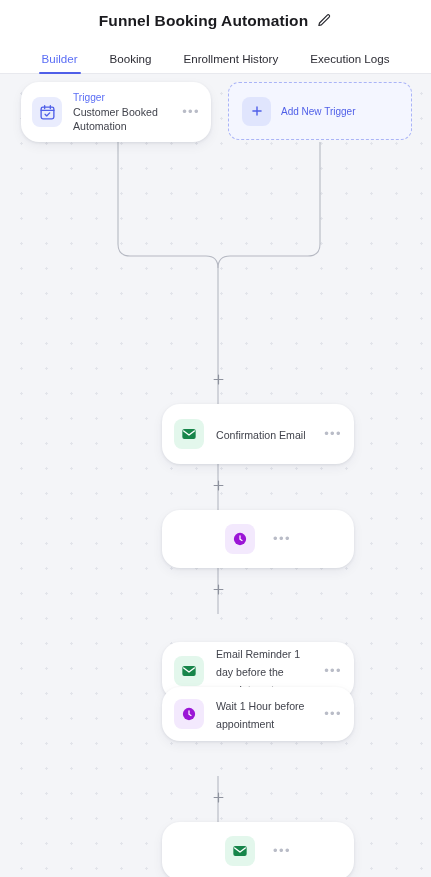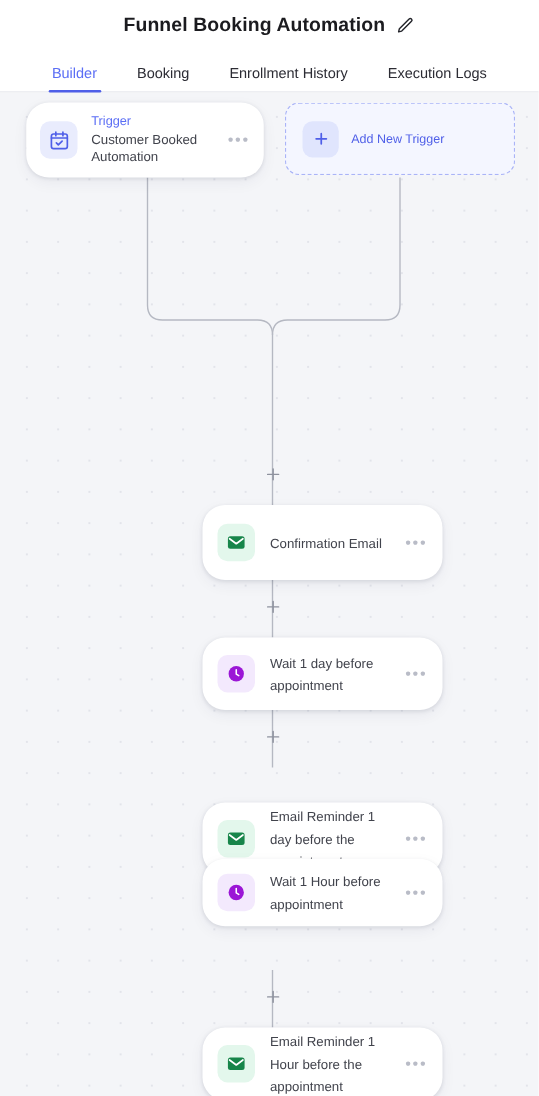--- a/index.html
+++ b/index.html
@@ -213,23 +213,20 @@
       <span class="dots">•••</span>
     </div>
 
     <div class="card step" style="top:436px;height:58px">
       <span class="card-ico ico-clock">
         <svg width="16" height="16" viewBox="0 0 24 24">
           <circle cx="12" cy="12" r="9.2" fill="#9b16d6"></circle>
           <path d="M12 7.2v5.2l3 1.9" fill="none" stroke="#ffffff" stroke-width="1.9" stroke-linecap="round" stroke-linejoin="round"></path>
         </svg>
       </span>
-      <span class="card-body">
-        <span class="card-label">Wait 1 day before appointment</span>
-      </span>
       <span class="dots">•••</span>
     </div>
 
     <div class="card step" style="top:568px;height:58px">
       <span class="card-ico ico-mail">
         <svg width="16" height="16" viewBox="0 0 24 24" fill="#17854a">
           <rect x="2" y="4.5" width="20" height="15" rx="3"></rect>
           <path d="M4 7.5l8 6 8-6" fill="none" stroke="#ffffff" stroke-width="2" stroke-linecap="round" stroke-linejoin="round"></path>
         </svg>
       </span>
@@ -262,20 +259,17 @@
       <span class="dots">•••</span>
     </div>
 
     <div class="card step" style="top:748px;height:58px">
       <span class="card-ico ico-mail">
         <svg width="16" height="16" viewBox="0 0 24 24" fill="#17854a">
           <rect x="2" y="4.5" width="20" height="15" rx="3"></rect>
           <path d="M4 7.5l8 6 8-6" fill="none" stroke="#ffffff" stroke-width="2" stroke-linecap="round" stroke-linejoin="round"></path>
         </svg>
       </span>
-      <span class="card-body">
-        <span class="card-label">Email Reminder 1 Hour before the appointment</span>
-      </span>
       <span class="dots">•••</span>
     </div>
 
   </div>
 </div>
 
 </body></html>

